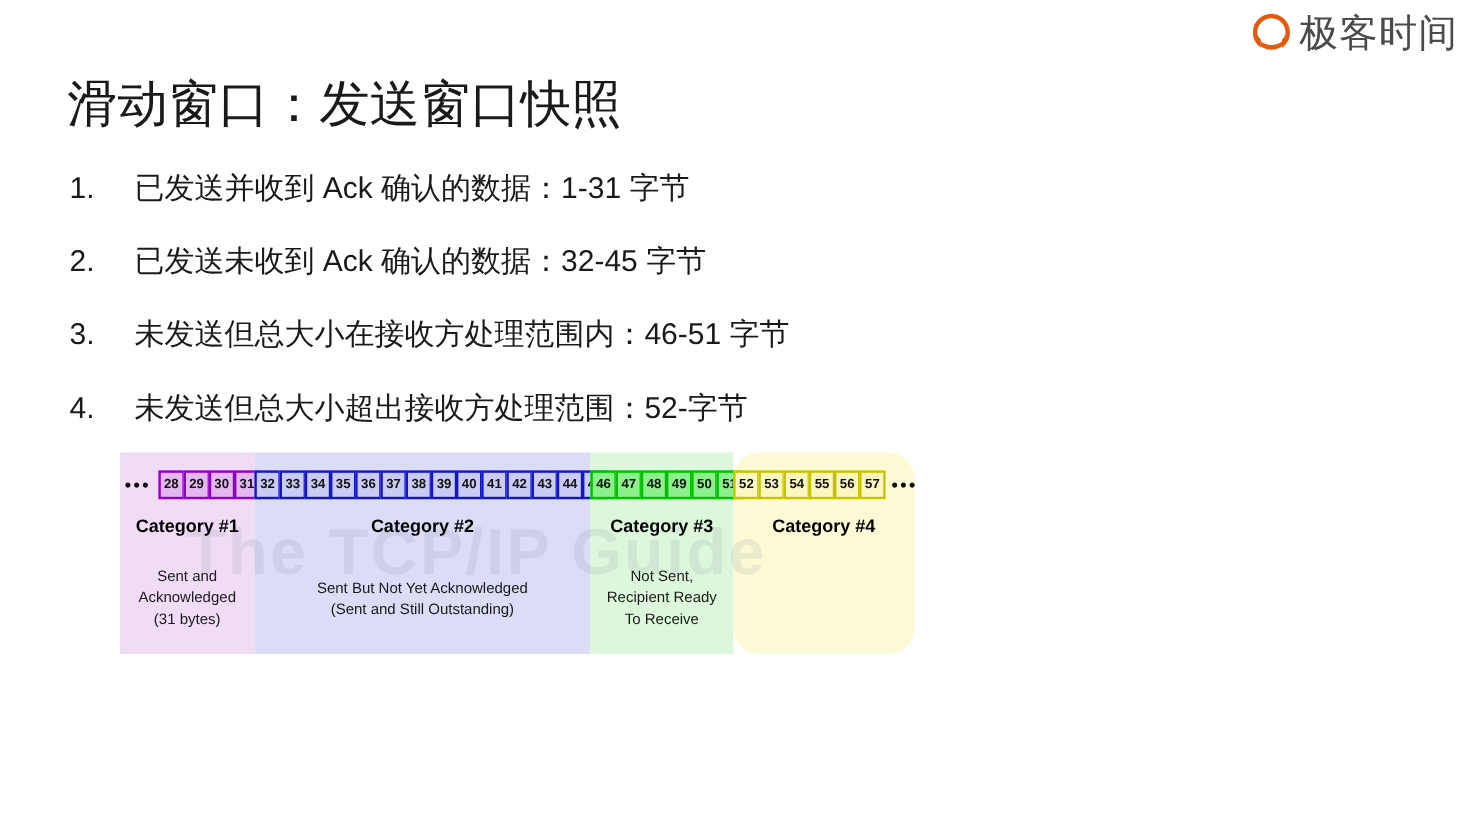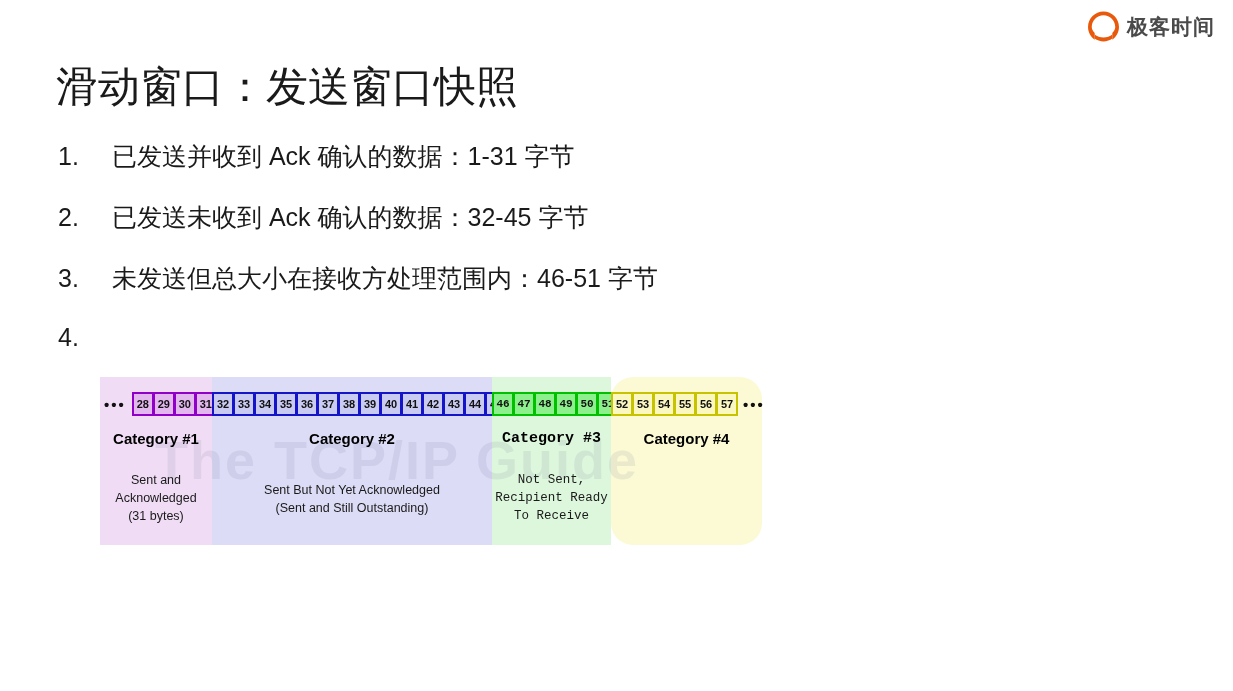--- a/index.html
+++ b/index.html
@@ -25,24 +25,24 @@
     display: flex;
     align-items: center;
     gap: 7px;
   }
   .brand-mark {
     width: 33px;
     height: 33px;
     flex: 0 0 33px;
   }
   .brand-name {
-    font-size: 21px;
+    font-size: 32px;
     line-height: 1;
     color: #4a4a4a;
-    font-weight: 700;
+    font-weight: 400;
     letter-spacing: 1px;
     white-space: nowrap;
   }
 
   
   .slide-title {
     position: absolute;
     left: 56px;
     top: 33px;
     font-size: 42px;
@@ -89,21 +89,21 @@
     font-family: "Liberation Sans", "DejaVu Sans", sans-serif;
   }
   .cat-col {
     position: relative;
     display: flex;
     flex-direction: column;
     align-items: center;
   }
   .cat-col.c1 { width: 112px; background: #f0ddf5; }
   .cat-col.c2 { width: 280px; background: #dcdcf6; }
-  .cat-col.c3 { width: 119px; background: #ddf7dd; font-family: Liberation Mono, monospace; }
+  .cat-col.c3 { width: 119px; background: #ddf7dd; }
   .cat-col.c4 { width: 151px; background: #fbfad4; border-radius: 22px; }
 
   .cells-strip {
     position: absolute;
     top: 14px;
     left: 0;
     height: 26px;
     display: flex;
     flex-direction: row;
     align-items: center;
@@ -193,20 +193,21 @@
   <div class="bullet-row">
     <span class="bullet-num">2.</span>
     <span class="bullet-text">已发送未收到 Ack 确认的数据：32-45 字节</span>
   </div>
   <div class="bullet-row">
     <span class="bullet-num">3.</span>
     <span class="bullet-text">未发送但总大小在接收方处理范围内：46-51 字节</span>
   </div>
   <div class="bullet-row">
     <span class="bullet-num">4.</span>
+    <span class="bullet-text">未发送但总大小超出接收方处理范围：52-字节</span>
   </div>
 </div>
 
 <div class="diagram">
 
   <div class="watermark">The TCP/IP Guide</div>
 
   <div class="cat-col c1">
     <div class="cells-strip" style="left:-2px;">
       <span class="dots">•••</span>

